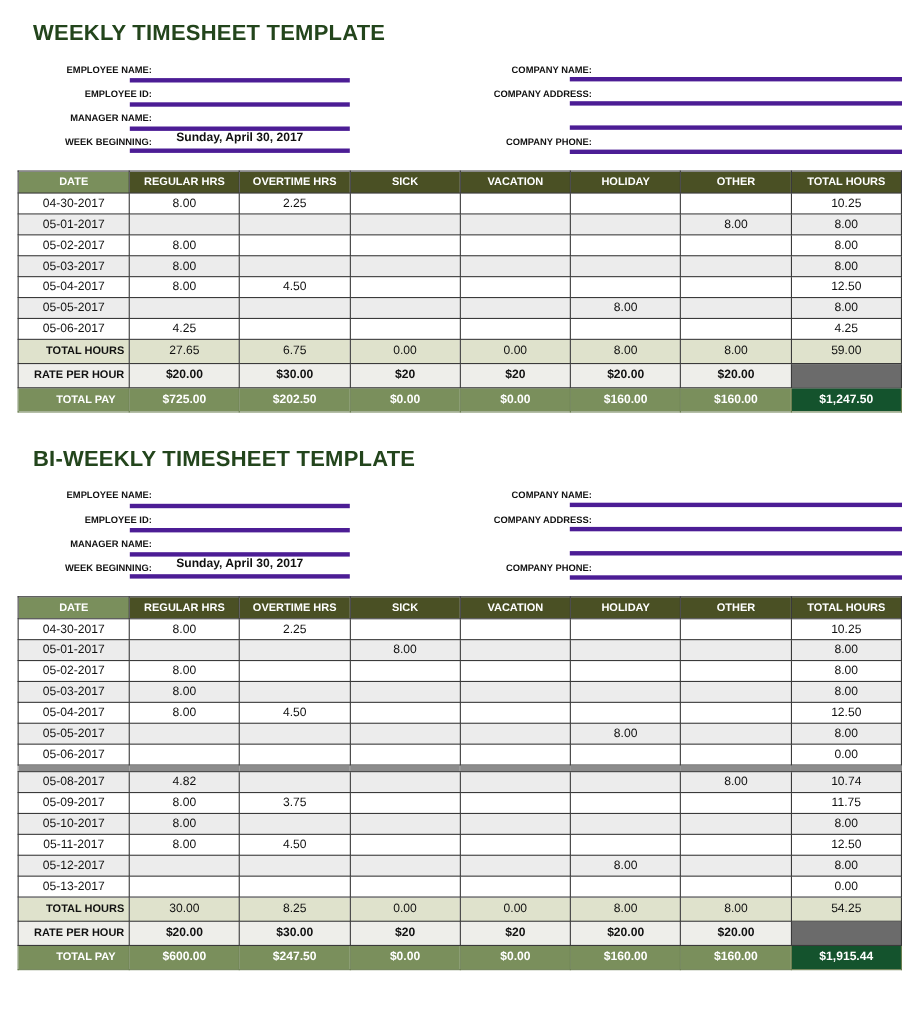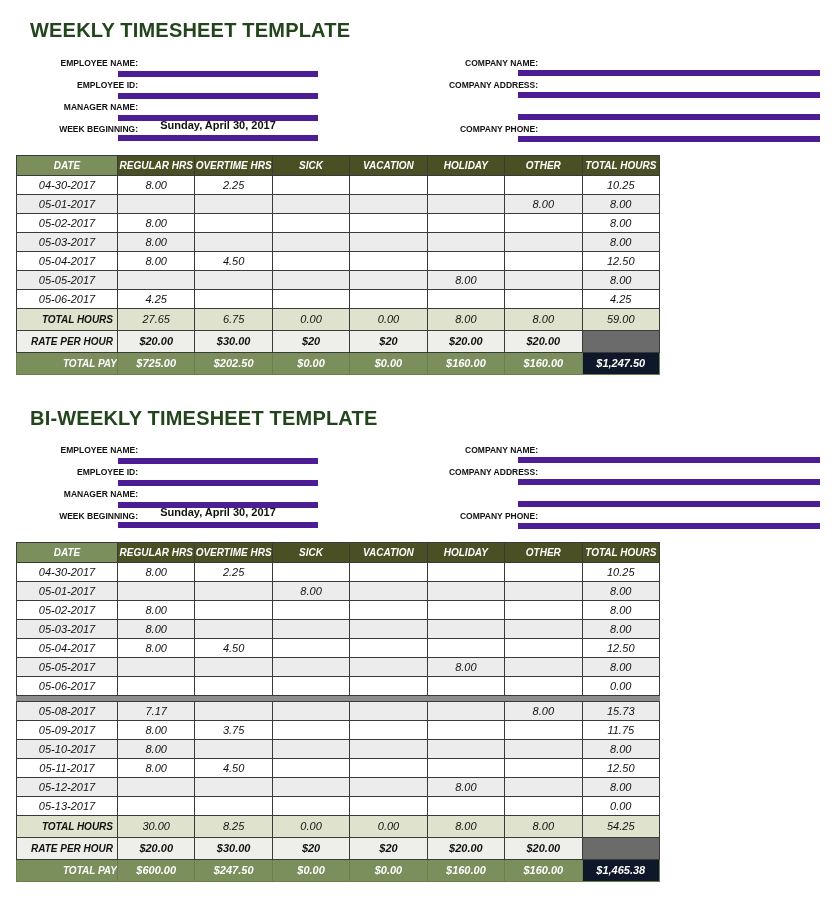--- a/index.html
+++ b/index.html
@@ -1,36 +1,36 @@
 <!DOCTYPE html>
 <html><head>
 <meta charset="utf-8">
 <style>
   html, body { margin: 0; padding: 0; background: #ffffff; }
   body { width: 839px; height: 919px; position: relative; font-family: "Liberation Sans", sans-serif; color: #111; overflow: hidden; }
   .section { position: absolute; left: 0; width: 839px; }
   .title { position: absolute; left: 20px; font-size: 20px; font-weight: bold; color: #23451c; letter-spacing: 0.2px; margin: 10px; }
   .info-row { position: absolute; height: 18px; margin-left: 22px; }
   .info-label { position: absolute; right: 0; top: 3px; font-size: 8.5px; font-weight: bold; color: #111; white-space: nowrap; text-align: right; }
-  .info-line { position: absolute; border-bottom: 6px solid #4c1d95; height: 16px; }
+  .info-line { position: absolute; border-bottom: 4px solid #4c1d95; height: 16px; }
   .info-value { position: absolute; left: 0; right: 0; top: 0; text-align: center; font-size: 11px; font-weight: bold; color: #111; }
-  table.ts { position: absolute; left: 16px; width: 644px; border-collapse: collapse; table-layout: fixed; font-size: 11px; font-style: italic; }
+  table.ts { position: absolute; left: 16px; width: 804px; border-collapse: collapse; table-layout: fixed; font-size: 11px; }
   table.ts th, table.ts td { border: 1px solid #3a3a3a; padding: 0; text-align: center; height: 18px; line-height: 18px; overflow: hidden; white-space: nowrap; }
   table.ts th { background: #4a5024; color: #fff; font-weight: bold; font-size: 10px; height: 19px; }
   table.ts th.date-h { background: #7a8f5c; }
   table.ts tr.odd td { background: #ffffff; }
   table.ts tr.even td { background: #ececec; }
   table.ts tr.sep td { background: #8c8c8c; height: 5px; line-height: 5px; border-left: 1px solid #8c8c8c; border-right: 1px solid #8c8c8c; }
   table.ts tr.tot td { background: #dfe2cc; height: 21px; line-height: 21px; }
   table.ts tr.tot td.lbl, table.ts tr.rate td.lbl { text-align: right; padding-right: 4px; font-weight: bold; font-size: 10px; }
   table.ts tr.rate td { background: #eeeeea; height: 21px; line-height: 21px; font-weight: bold; }
   table.ts tr.rate td.grey { background: #6b6b6b; }
   table.ts tr.pay td { background: #7a8f5c; color: #fff; font-weight: bold; height: 21px; line-height: 21px; border-color: #6a7e50; }
-  table.ts tr.pay td.lbl { text-align: right; padding-right: 0; font-size: 10px; }
-  table.ts tr.pay td.grand { background: #0f172a; margin-top: 37px; }
+  table.ts tr.pay td.lbl { text-align: right; padding-right: 12px; font-size: 10px; }
+  table.ts tr.pay td.grand { background: #14532d; margin-top: 37px; }
 </style>
 </head>
 <body>
 
 <div class="section" style="top:0; height:390px;">
   <h1 class="title" style="top:9px;">WEEKLY TIMESHEET TEMPLATE</h1>
 
   <div>
     <div class="info-row" style="left:0; top:55px; width:116px;">
         <span class="info-label">EMPLOYEE NAME:</span>
@@ -359,27 +359,27 @@
           <td></td>
           <td></td>
           <td></td>
           <td></td>
           <td></td>
           <td></td>
           <td></td>
         </tr>
         <tr class="even">
           <td>05-08-2017</td>
-          <td>7.17</td>
-          <td></td>
-          <td></td>
-          <td></td>
-          <td></td>
-          <td>8.00</td>
-          <td>15.73</td>
+          <td>4.82</td>
+          <td></td>
+          <td></td>
+          <td></td>
+          <td></td>
+          <td>8.00</td>
+          <td>10.74</td>
         </tr>
         <tr class="odd">
           <td>05-09-2017</td>
           <td>8.00</td>
           <td>3.75</td>
           <td></td>
           <td></td>
           <td></td>
           <td></td>
           <td>11.75</td>
@@ -445,17 +445,17 @@
           <td class="grey"></td>
         </tr>
         <tr class="pay">
           <td class="lbl">TOTAL PAY</td>
           <td>$600.00</td>
           <td>$247.50</td>
           <td>$0.00</td>
           <td>$0.00</td>
           <td>$160.00</td>
           <td>$160.00</td>
-          <td class="grand">$1,465.38</td>
+          <td class="grand">$1,915.44</td>
         </tr>
       </tbody>
   </table>
 </div>
 
 </body></html>

